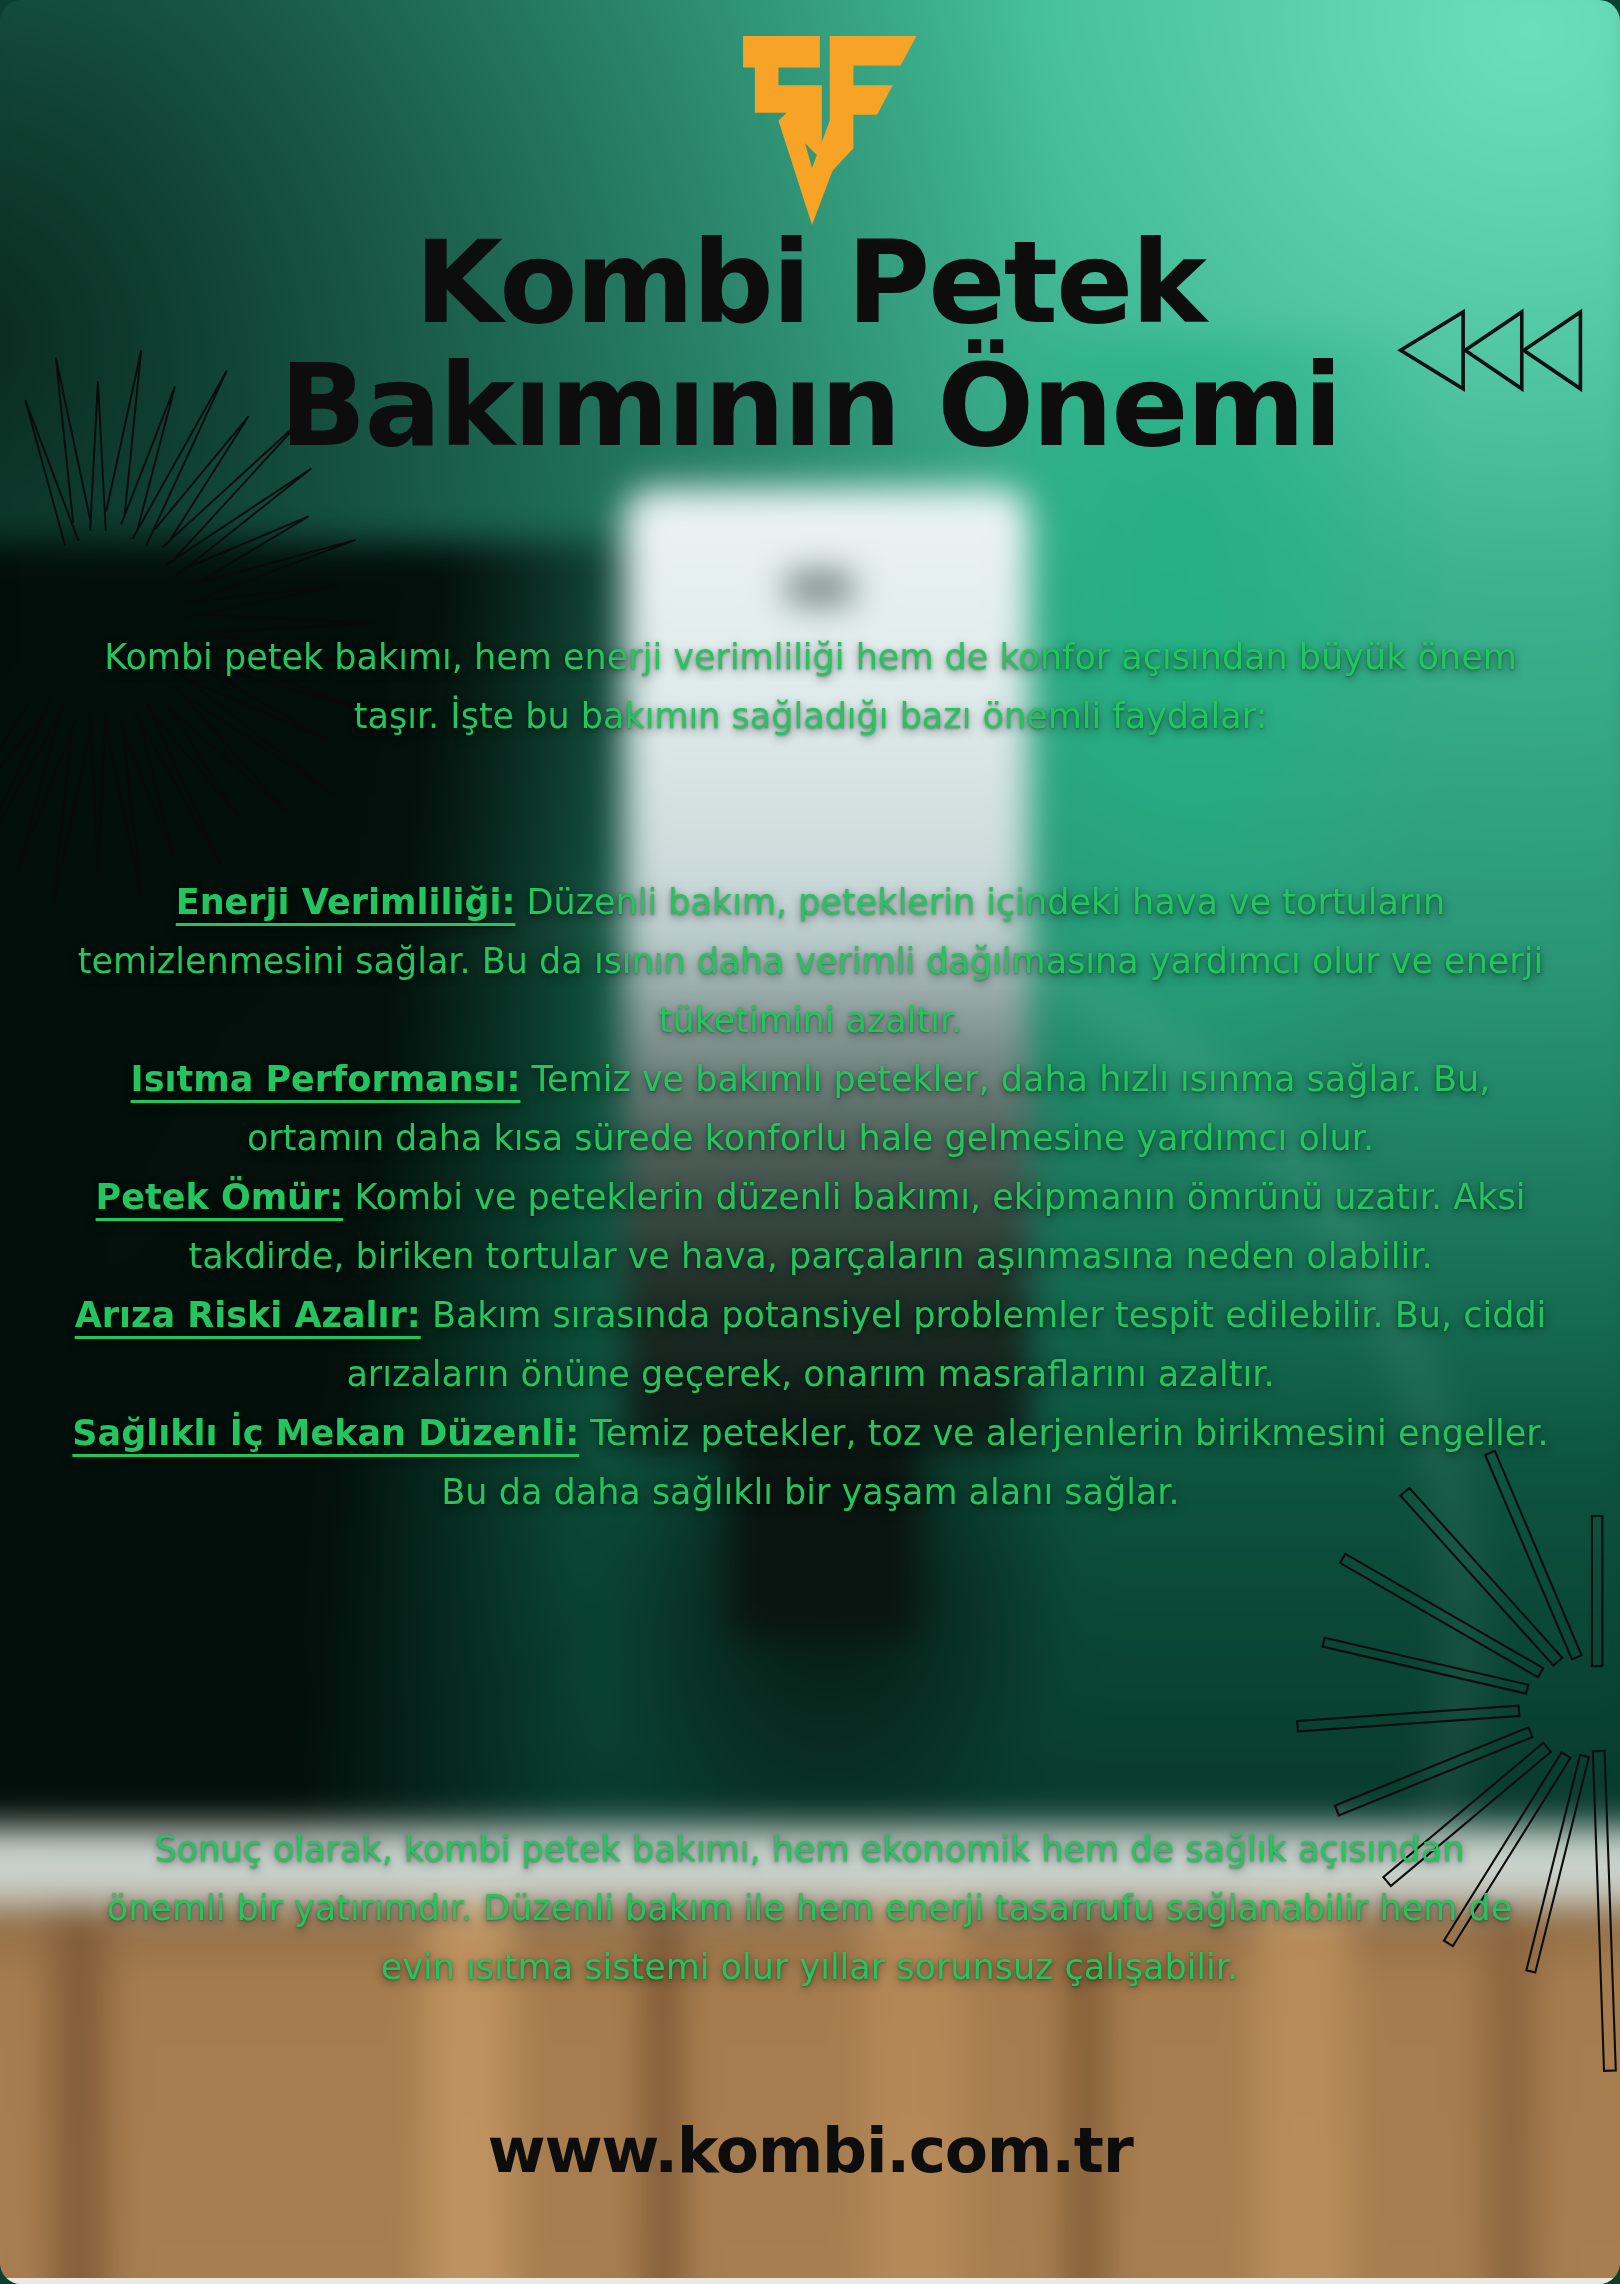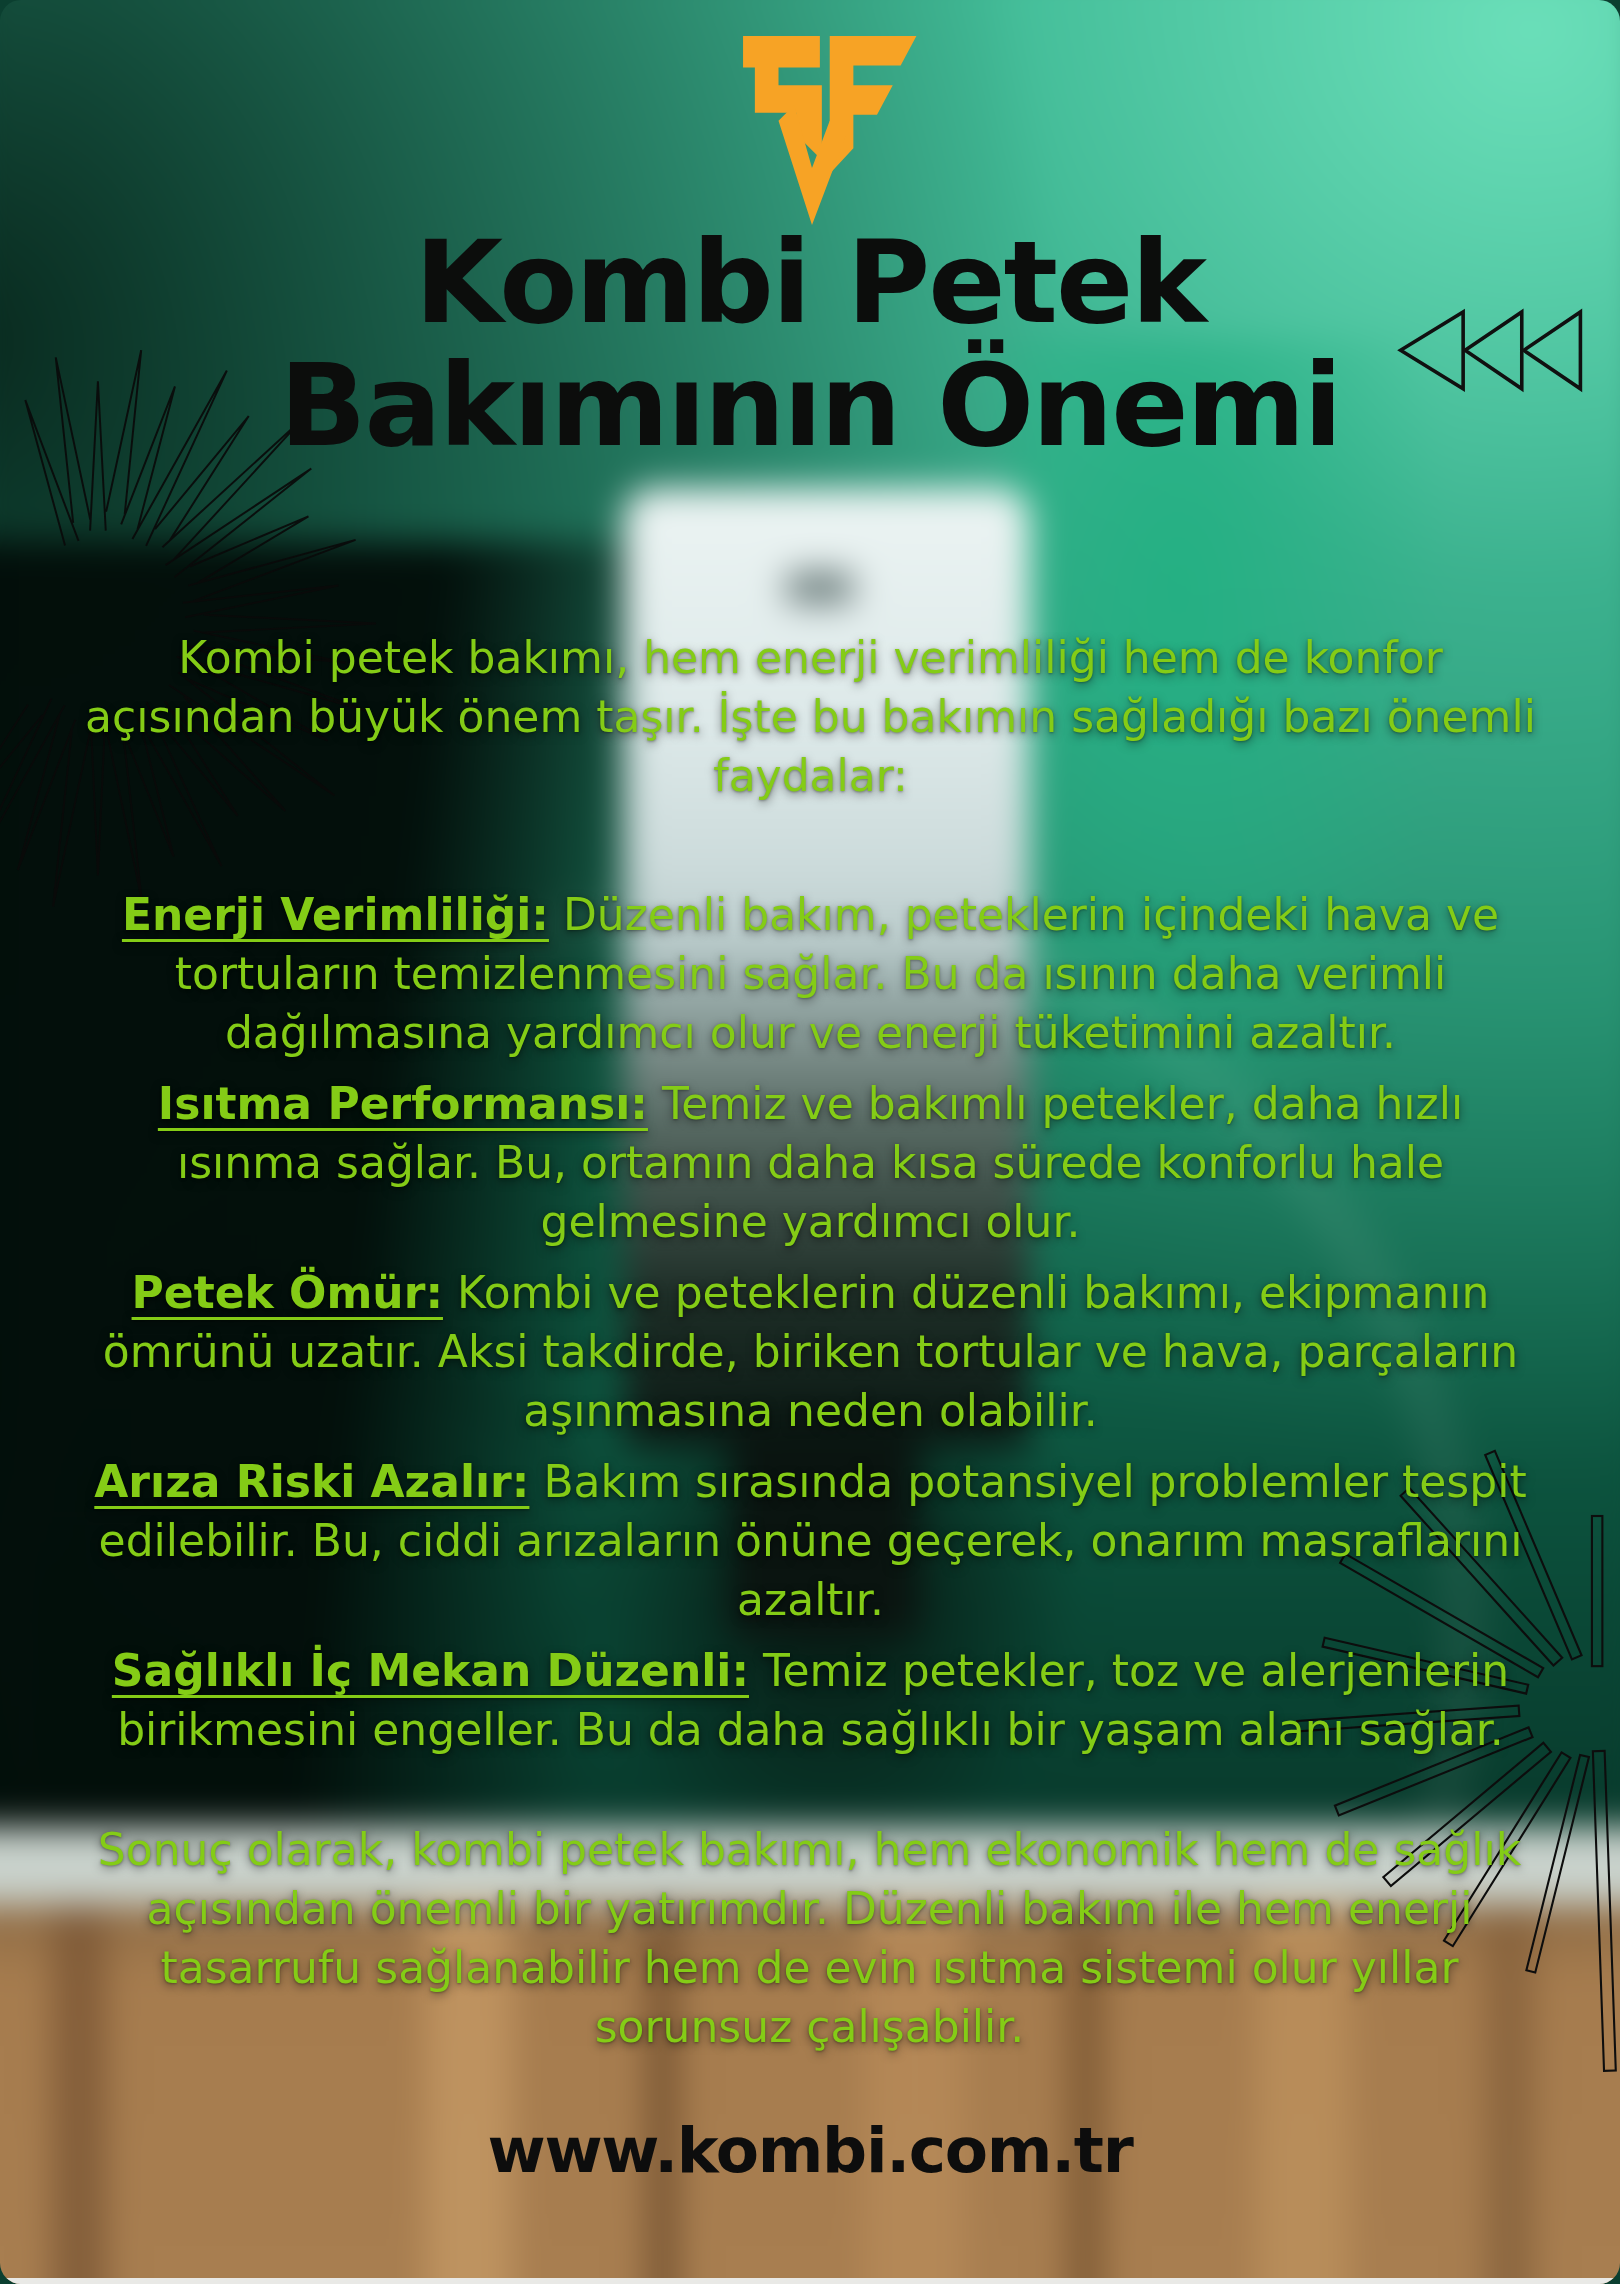--- a/index.html
+++ b/index.html
@@ -40,26 +40,26 @@
   .decor{position:absolute;}
   .logo{left:702px;top:34px;width:220px;height:197px;}
   .chevrons{left:1395px;top:308px;width:191px;height:86px;}
   .burst-left{left:0;top:274px;width:470px;height:771px;}
   .burst-right{left:1163px;top:1333px;width:457px;height:823px;}
   .bottom-strip{position:absolute;left:0;right:0;bottom:0;height:6.5px;background:#e9e9e6;}
 
   
   .title{position:absolute;left:0;width:1620px;top:221px;text-align:center;
          color:#0c0d0c;font-weight:700;font-size:114px;line-height:123px;letter-spacing:-2px;}
-  .white-text{position:absolute;left:72px;width:1477px;text-align:center;color:#84cc16;
-         font-size:44px;line-height:59px;font-weight:400;
+  .white-text{position:absolute;left:72px;width:1477px;text-align:center;color:#22c55e;
+         font-size:35px;line-height:59px;font-weight:400;
          text-shadow:0 3.3px 9.1px rgba(0,0,0,.5),0 1.3px 2.6px rgba(0,0,0,.35);}
   .intro{top:628px;}
   .benefits{top:873px;}
-  .benefits p{margin:12px;}
+  .benefits p{margin:0;}
   .hd{font-weight:700;text-decoration:underline;text-decoration-thickness:3.3px;text-underline-offset:8.5px;}
   .conclusion{top:1820px;left:91px;width:1437px;}
   .website{position:absolute;left:0;width:1620px;top:2114px;text-align:center;color:#0d0d0d;
          font-weight:700;font-size:63px;letter-spacing:-1.3px;}
 </style>
 </head>
 <body>
 
 <div class="poster">
 

